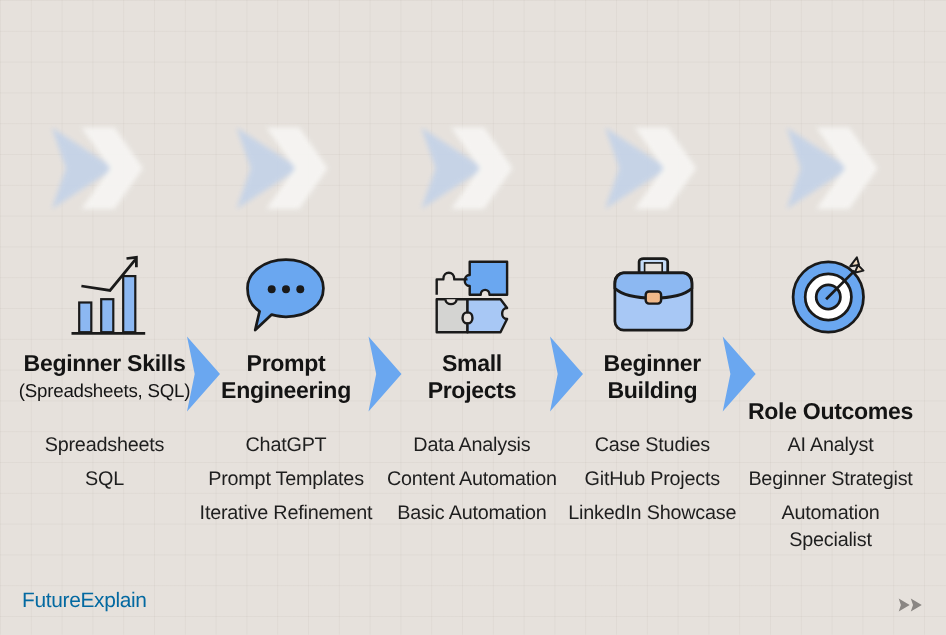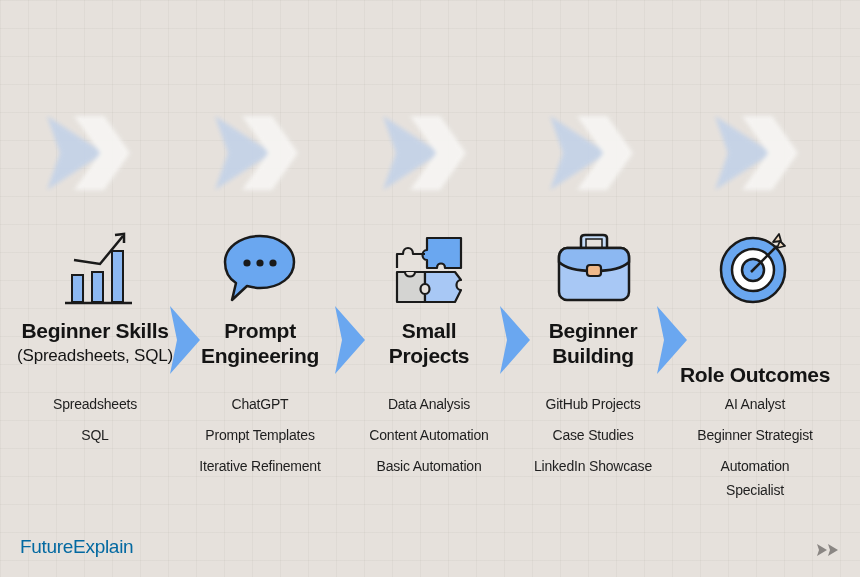--- a/index.html
+++ b/index.html
@@ -11,21 +11,21 @@
         linear-gradient(90deg, rgba(200,192,186,0.22) 1px, transparent 1px);
       background-size:28px 28px;
       font-family:"Liberation Sans", "DejaVu Sans", sans-serif;
       color:#141414;
     }
     .top-chevron { position:absolute; top:108px; width:100px; height:90px; filter:blur(2.2px); opacity:0.9; }
     .stage { position:absolute; top:0; width:170px; text-align:center; }
     .icon { position:absolute; top:228px; width:80px; height:80px; }
     .title { position:absolute; left:0; right:0; font-weight:bold; font-size:21px; line-height:25px; letter-spacing:-0.3px; }
     .subtitle { font-weight:normal; font-size:17px; letter-spacing:-0.2px; display:block; }
-    .items { position:absolute; top:389px; left:-10px; right:-10px; font-size:14px; line-height:31px; color:#1e1e1e; letter-spacing:-0.2px; }
+    .items { position:absolute; top:389px; left:-10px; right:-10px; font-size:18px; line-height:31px; color:#1e1e1e; letter-spacing:-0.2px; }
     .items div { white-space:nowrap; }
     .items .wrap { line-height:24px; margin-top:3px; white-space:normal; }
     .connector { position:absolute; top:304px; width:34px; height:72px; }
     .brand { position:absolute; left:20px; top:536px; font-size:19px; color:#0369a1; letter-spacing:-0.3px; }
     .ff-icon { position:absolute; left:816px; top:543px; width:24px; height:14px; }
   </style>
 </head>
 <body>
 
 <svg class="top-chevron" style="left:42px;" viewBox="0 0 100 90">
@@ -127,22 +127,22 @@
     <rect x="33" y="11" width="16" height="9" fill="#e6e1dc" stroke="#1a1a1a" stroke-width="1.5"></rect>
     <rect x="6" y="20" width="70" height="52" rx="8" fill="#a8c8f5" stroke="#1a1a1a" stroke-width="2.5"></rect>
     <path d="M6,30 C6,24 10,20 14,20 L68,20 C72,20 76,24 76,30 L76,34 C70,40 56,43 41,43 C26,43 12,40 6,34 Z" fill="#8cb8f2" stroke="#1a1a1a" stroke-width="2.5"></path>
     <rect x="34" y="37" width="14" height="11" rx="3" fill="#f0b98a" stroke="#1a1a1a" stroke-width="2.2"></rect>
   </svg>
   <div class="title" style="top:318px;">
     <div>Beginner</div>
     <div>Building</div>
   </div>
   <div class="items">
+    <div>Case Studies</div>
     <div>GitHub Projects</div>
-    <div>Case Studies</div>
     <div>LinkedIn Showcase</div>
   </div>
 </div>
 
 <svg class="connector" style="left:655px;" viewBox="0 0 34 72">
   <polygon points="2,2 32,36 2,70 9,36" fill="#6aa7f0"></polygon>
 </svg>
 
 <div class="stage" style="left:670px;">
   <svg class="icon" style="left:45px;" viewBox="0 0 80 80">

